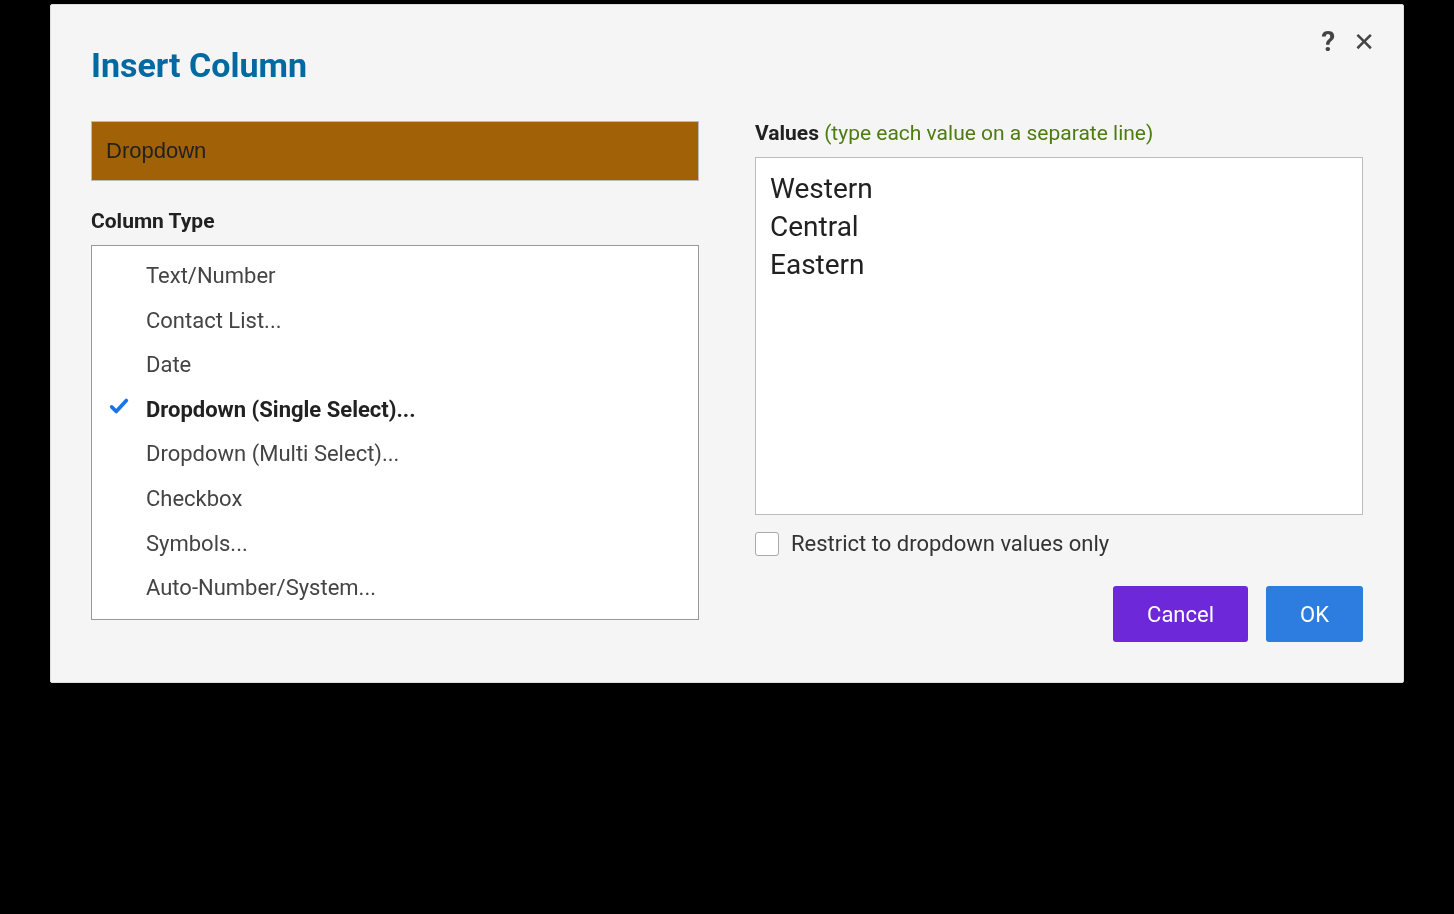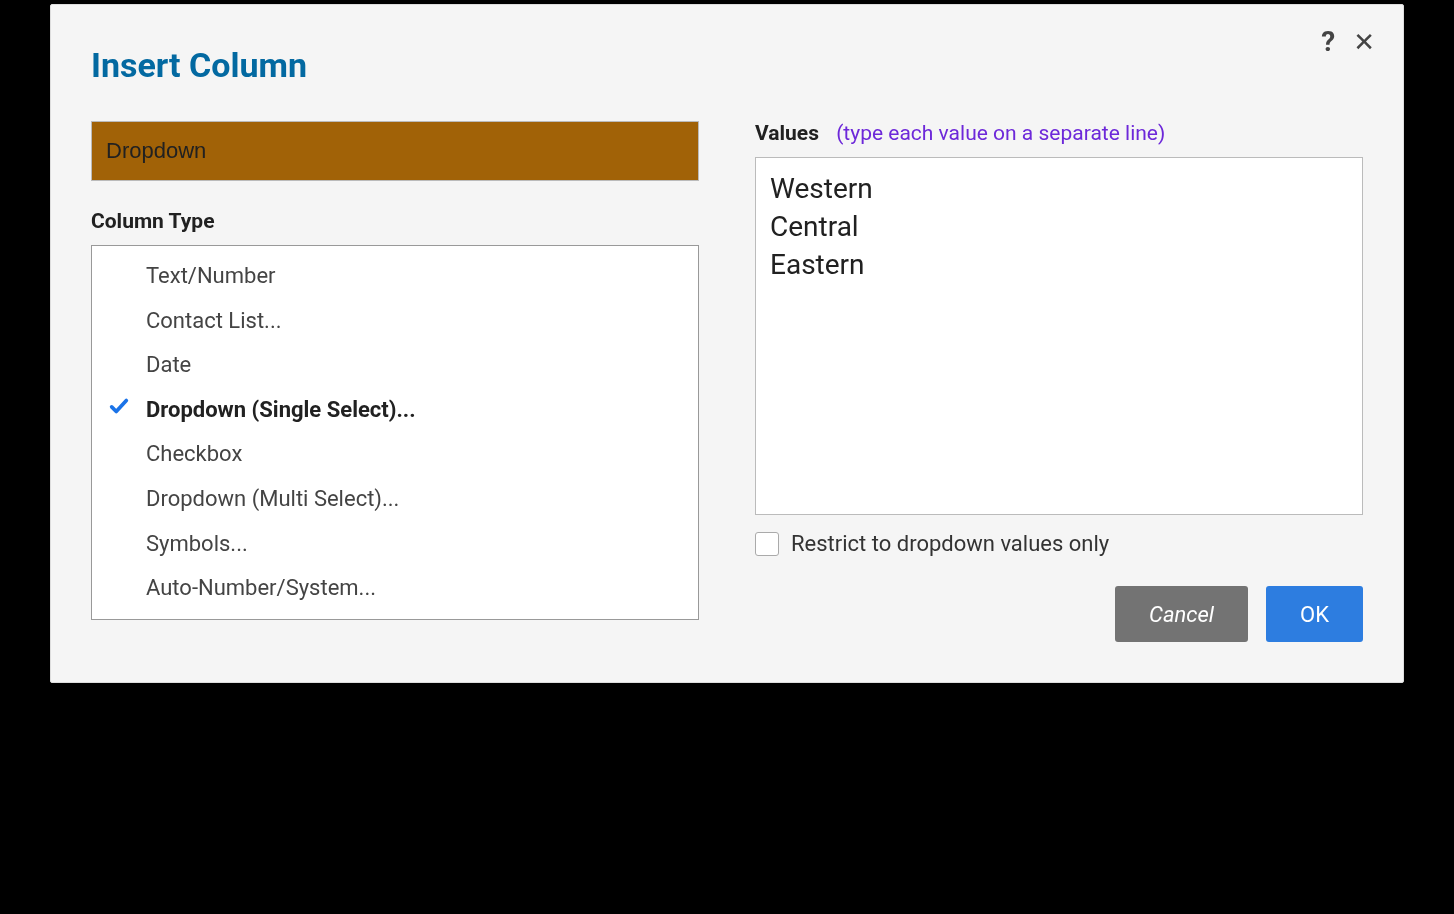--- a/index.html
+++ b/index.html
@@ -62,22 +62,21 @@
     }
     .field-label {
       font-size: 21px;
       font-weight: 700;
       color: #212121;
       margin-bottom: 12px;
       display: block;
     }
     .field-hint {
       font-weight: 400;
-      color: #6d28d9;
-      margin-left: 12px;
+      color: #4d7c0f;
     }
     .name-input {
       width: 100%;
       height: 60px;
       padding: 0 14px;
       font-size: 22px;
       border: 1px solid #bbb;
       background: #a16207;
       outline: none;
       color: #212121;
@@ -156,23 +155,22 @@
     .btn {
       height: 56px;
       padding: 0 34px;
       font-size: 22px;
       border: none;
       border-radius: 3px;
       cursor: pointer;
       font-family: inherit;
     }
     .btn-cancel {
-      background: #737373;
+      background: #6d28d9;
       color: #fff;
-      font-style: italic;
     }
     .btn-ok {
       background: #2d7de0;
       color: #fff;
     }
   </style>
 </head>
 <body>
 
 <div class="dialog">
@@ -201,24 +199,24 @@
           </div>
           <div class="type-item selected">
             <span class="check-icon">
               <svg width="22" height="22" viewBox="0 0 24 24" fill="none" stroke="#1a73e8" stroke-width="4" stroke-linecap="round" stroke-linejoin="round">
                   <polyline points="4 13 9 18 20 6"></polyline>
                 </svg>
             </span>
             <span>Dropdown (Single Select)...</span>
           </div>
           <div class="type-item">
+            <span>Dropdown (Multi Select)...</span>
+          </div>
+          <div class="type-item">
             <span>Checkbox</span>
-          </div>
-          <div class="type-item">
-            <span>Dropdown (Multi Select)...</span>
           </div>
           <div class="type-item">
             <span>Symbols...</span>
           </div>
           <div class="type-item">
             <span>Auto-Number/System...</span>
           </div>
         </div>
       </div>
     </div>

